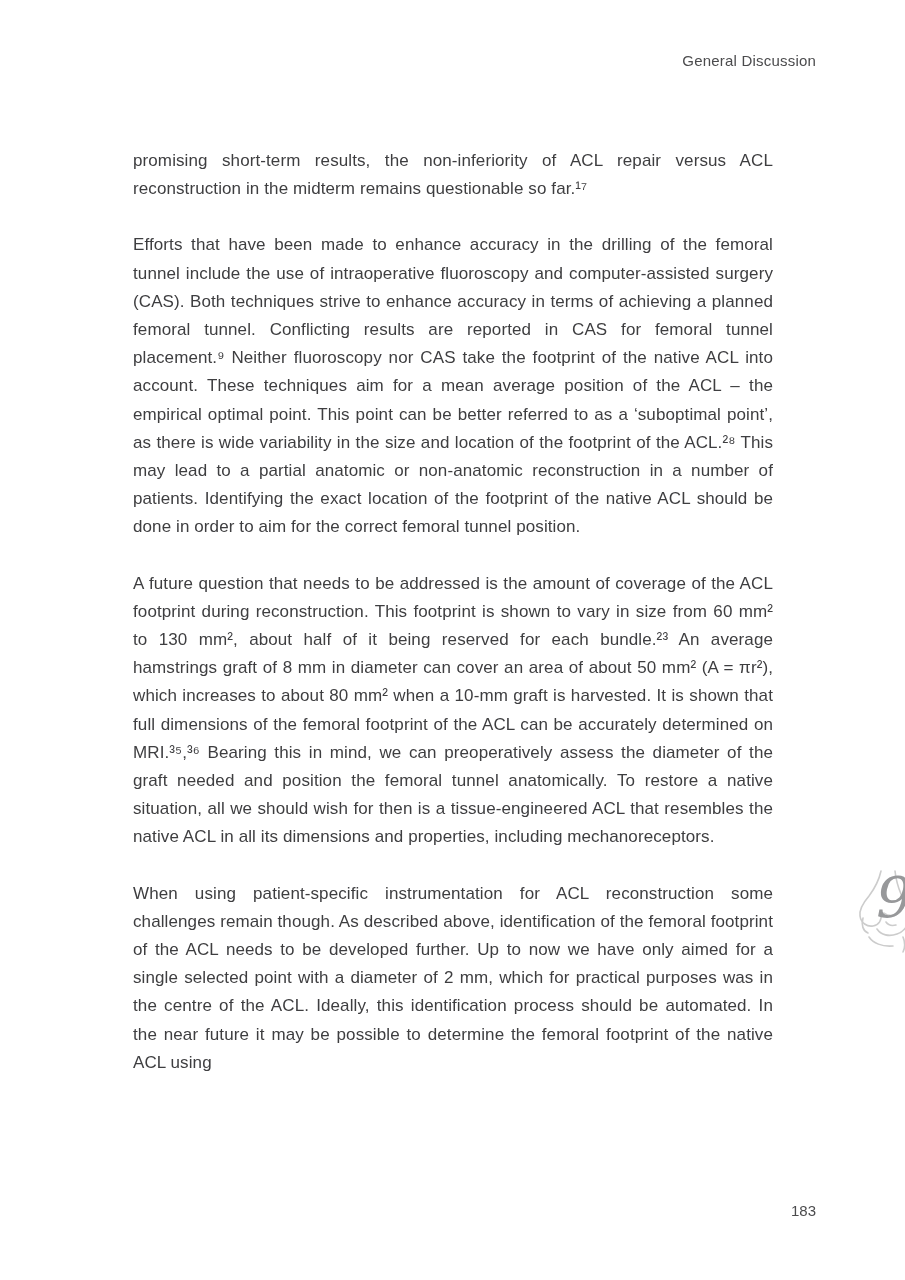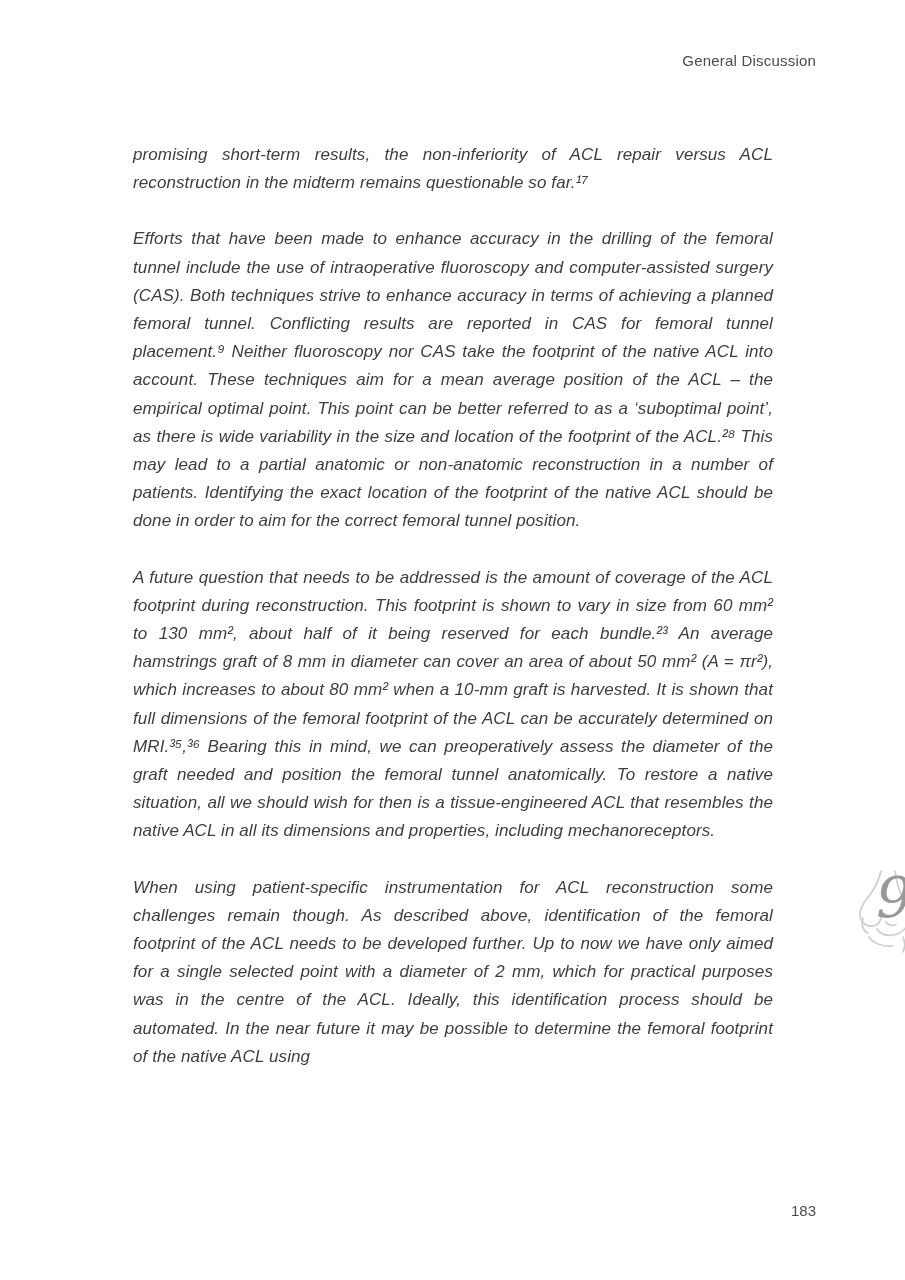--- a/index.html
+++ b/index.html
@@ -29,22 +29,21 @@
     top: 133px;
     left: 133px;
     width: 640px;
     font-size: 17px;
     line-height: 28.2px;
     color: #3e3e40;
     text-align: justify;
     letter-spacing: 0.1px;
   }
   .content p {
-    margin: 8px 0 28px 0;
-    font-style: italic;
+    margin: 14px 0 28px 0;
   }
   .chapter-marker {
     position: absolute;
     top: 866px;
     right: 0;
     width: 120px;
     height: 92px;
   }
   .chapter-tab {
     position: absolute;

